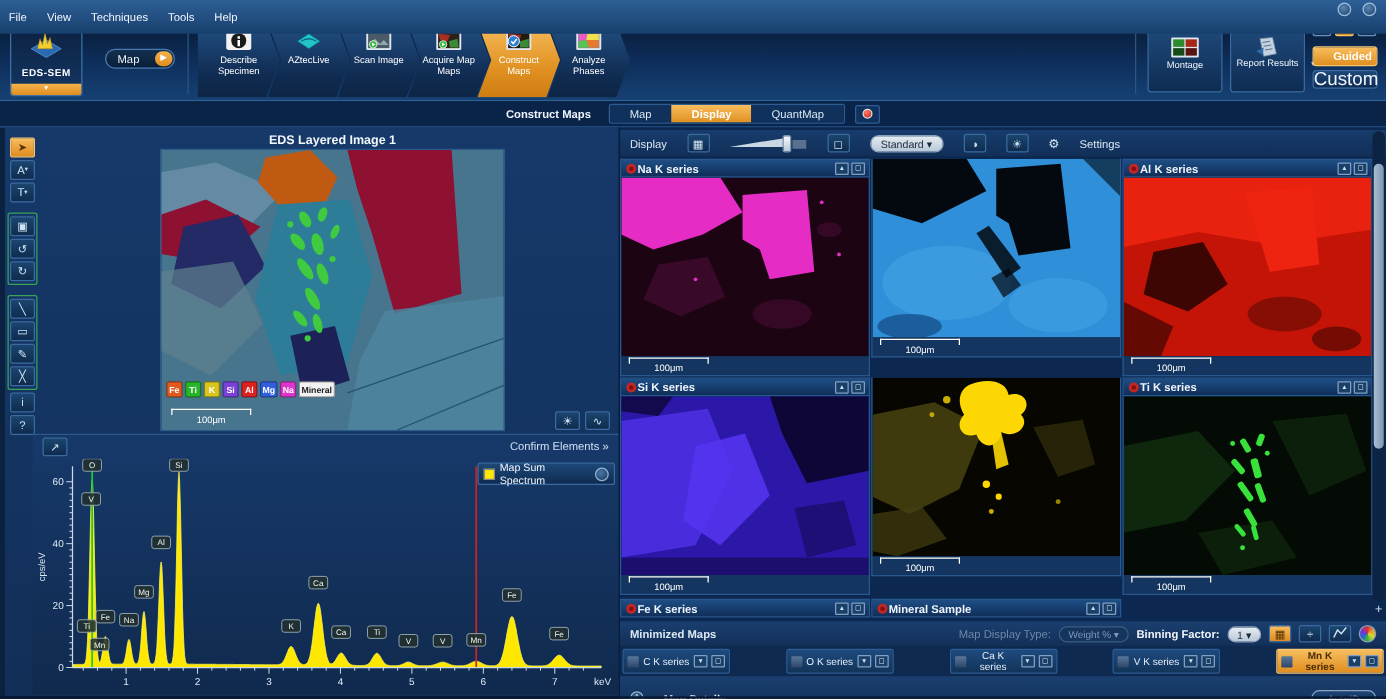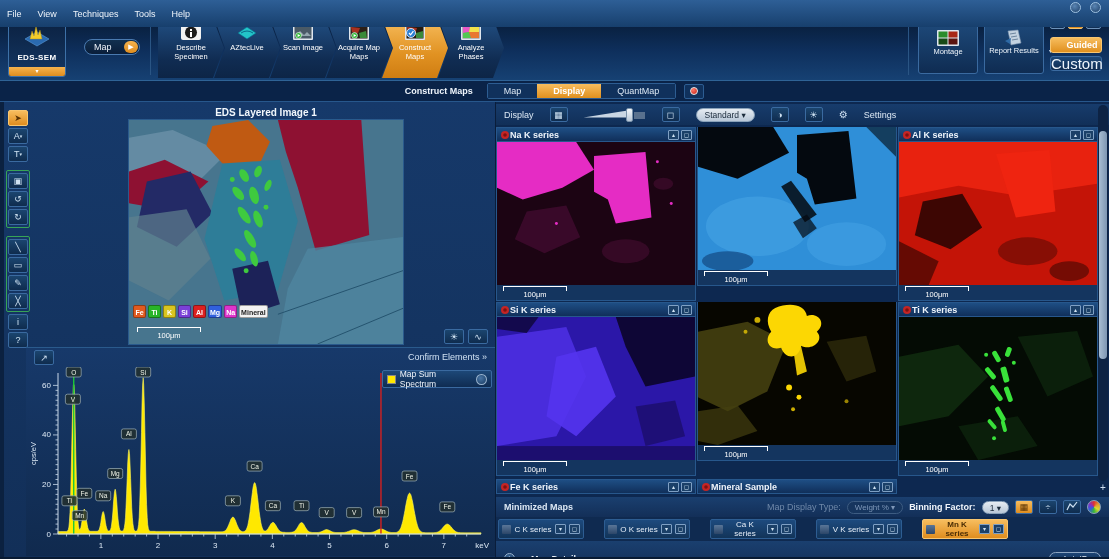--- a/index.html
+++ b/index.html
@@ -173,21 +173,21 @@
   .lite-dd { height:13px; border-radius:7px; background:linear-gradient(#e6ecf2,#b9c8d8);
     color:#1a2a3a; font-size:8.5px; line-height:12px; padding:0 7px; border:1px solid #8aa2ba; }
   .mtool { width:18px; height:14px; border:1px solid #3a6aa0; border-radius:2px; text-align:center;
     line-height:13px; font-size:9px; color:#cfe2f2; background:linear-gradient(#1b456f,#0f2c4e); }
   .mtool.active { background:linear-gradient(#f7bd5e,#df8d1f); color:#5a3405; }
   .rainbow { width:14px; height:14px; border-radius:50%;
     background:conic-gradient(#e03030,#e0a030,#d8d830,#38b838,#3060d8,#8030c8,#e03030);
     border:1px solid #8aa2ba; }
 
   .chips-row { position:absolute; left:0; top:415px; width:100%; height:24px; background:#0f2a50;
-    display:flex; align-items:center; gap:20px; padding:0 2px; }
+    display:flex; align-items:center; gap:20px; padding:0 2px;justify-content:space-between; }
   .mchip { width:86px; height:20px; border-radius:2px; background:linear-gradient(#1d4a7e,#123459);
     border:1px solid #2d5d92; display:flex; align-items:center; gap:3px; padding:0 3px; }
   .mchip .mc-ico { width:9px; height:9px; border-radius:1px;
     background:linear-gradient(#5a7698,#2c4668); }
   .mchip .mc-label { flex:1; font-size:8px; color:#e6eef8; text-align:center; }
   .mchip.active { background:linear-gradient(#f7bd5e,#df8d1f); border-color:#f8c670; }
   .mchip.active .mc-label { color:#4a2c04; font-weight:bold; }
 
   .details-bar { position:absolute; left:0; top:439px; width:100%; height:35px;
     background:linear-gradient(#1a3f6f,#122c52); display:flex; align-items:center; gap:16px;

